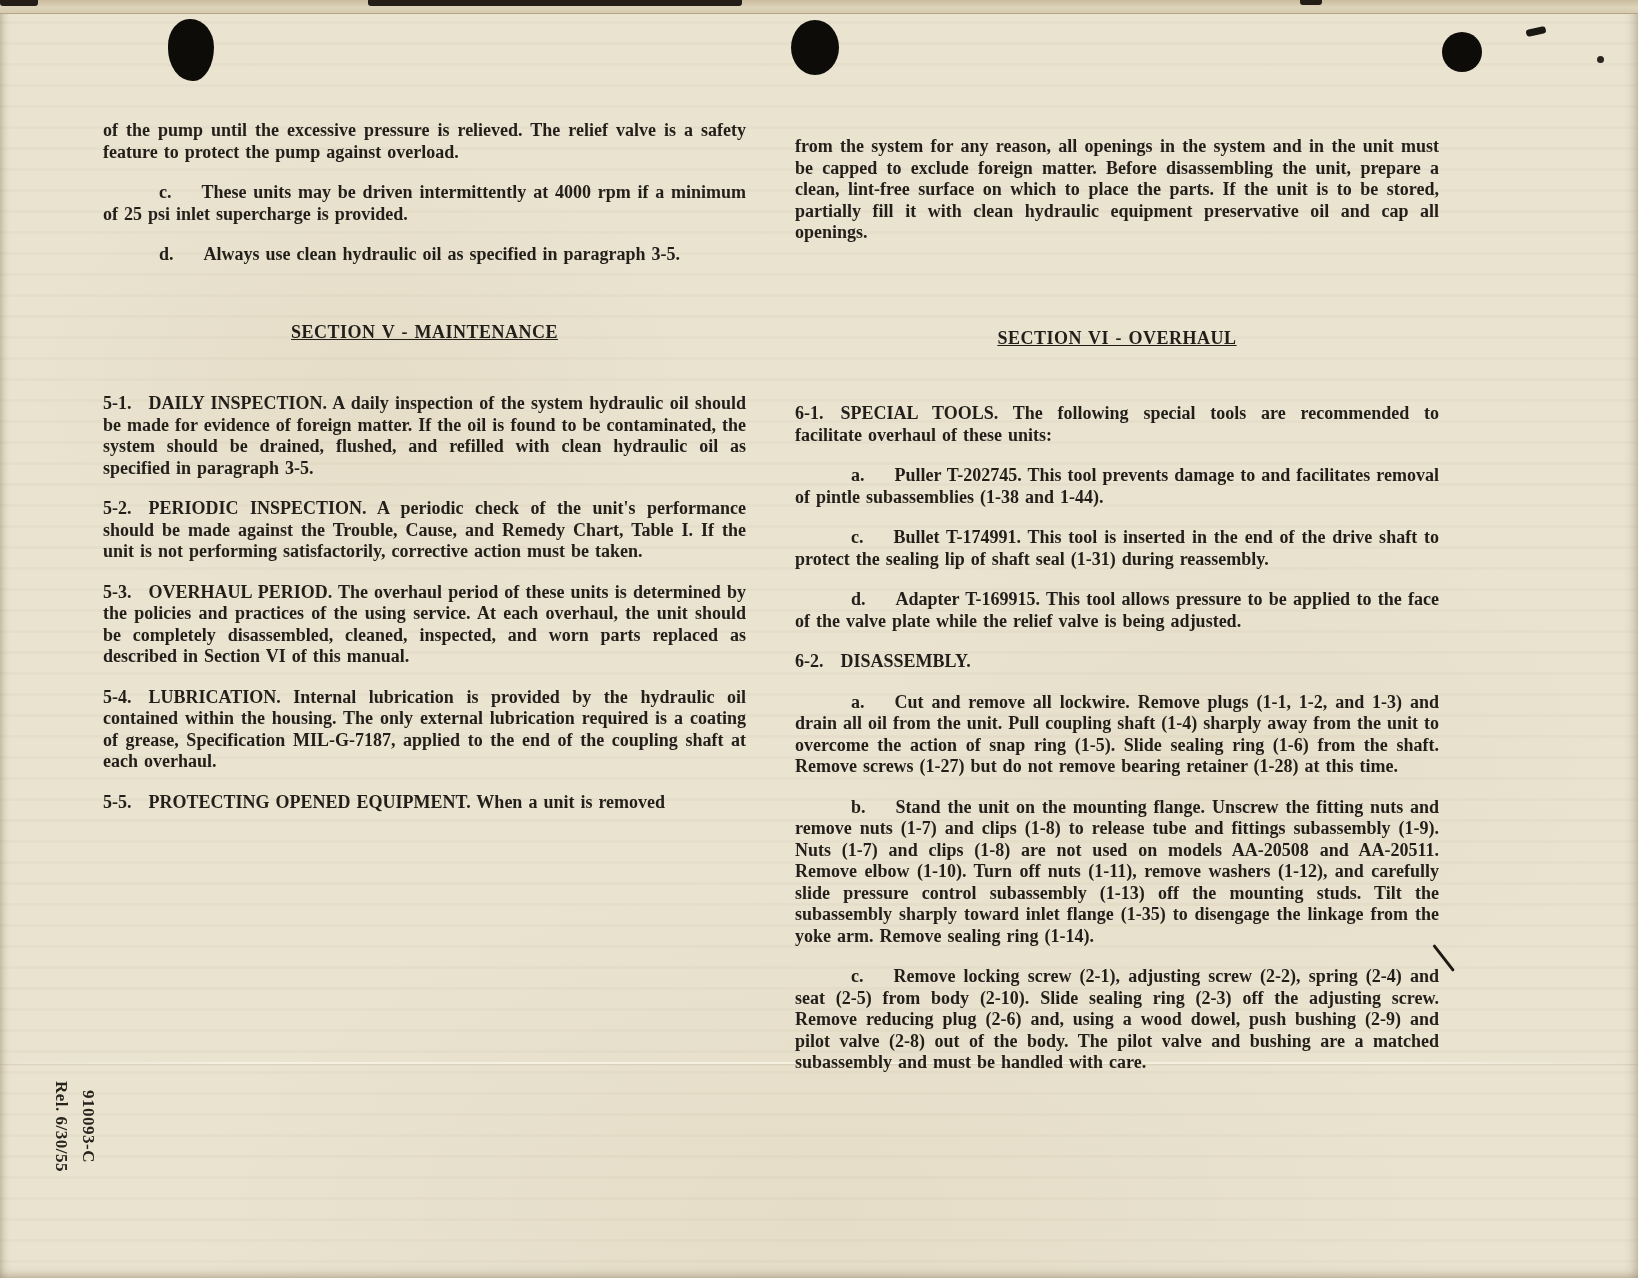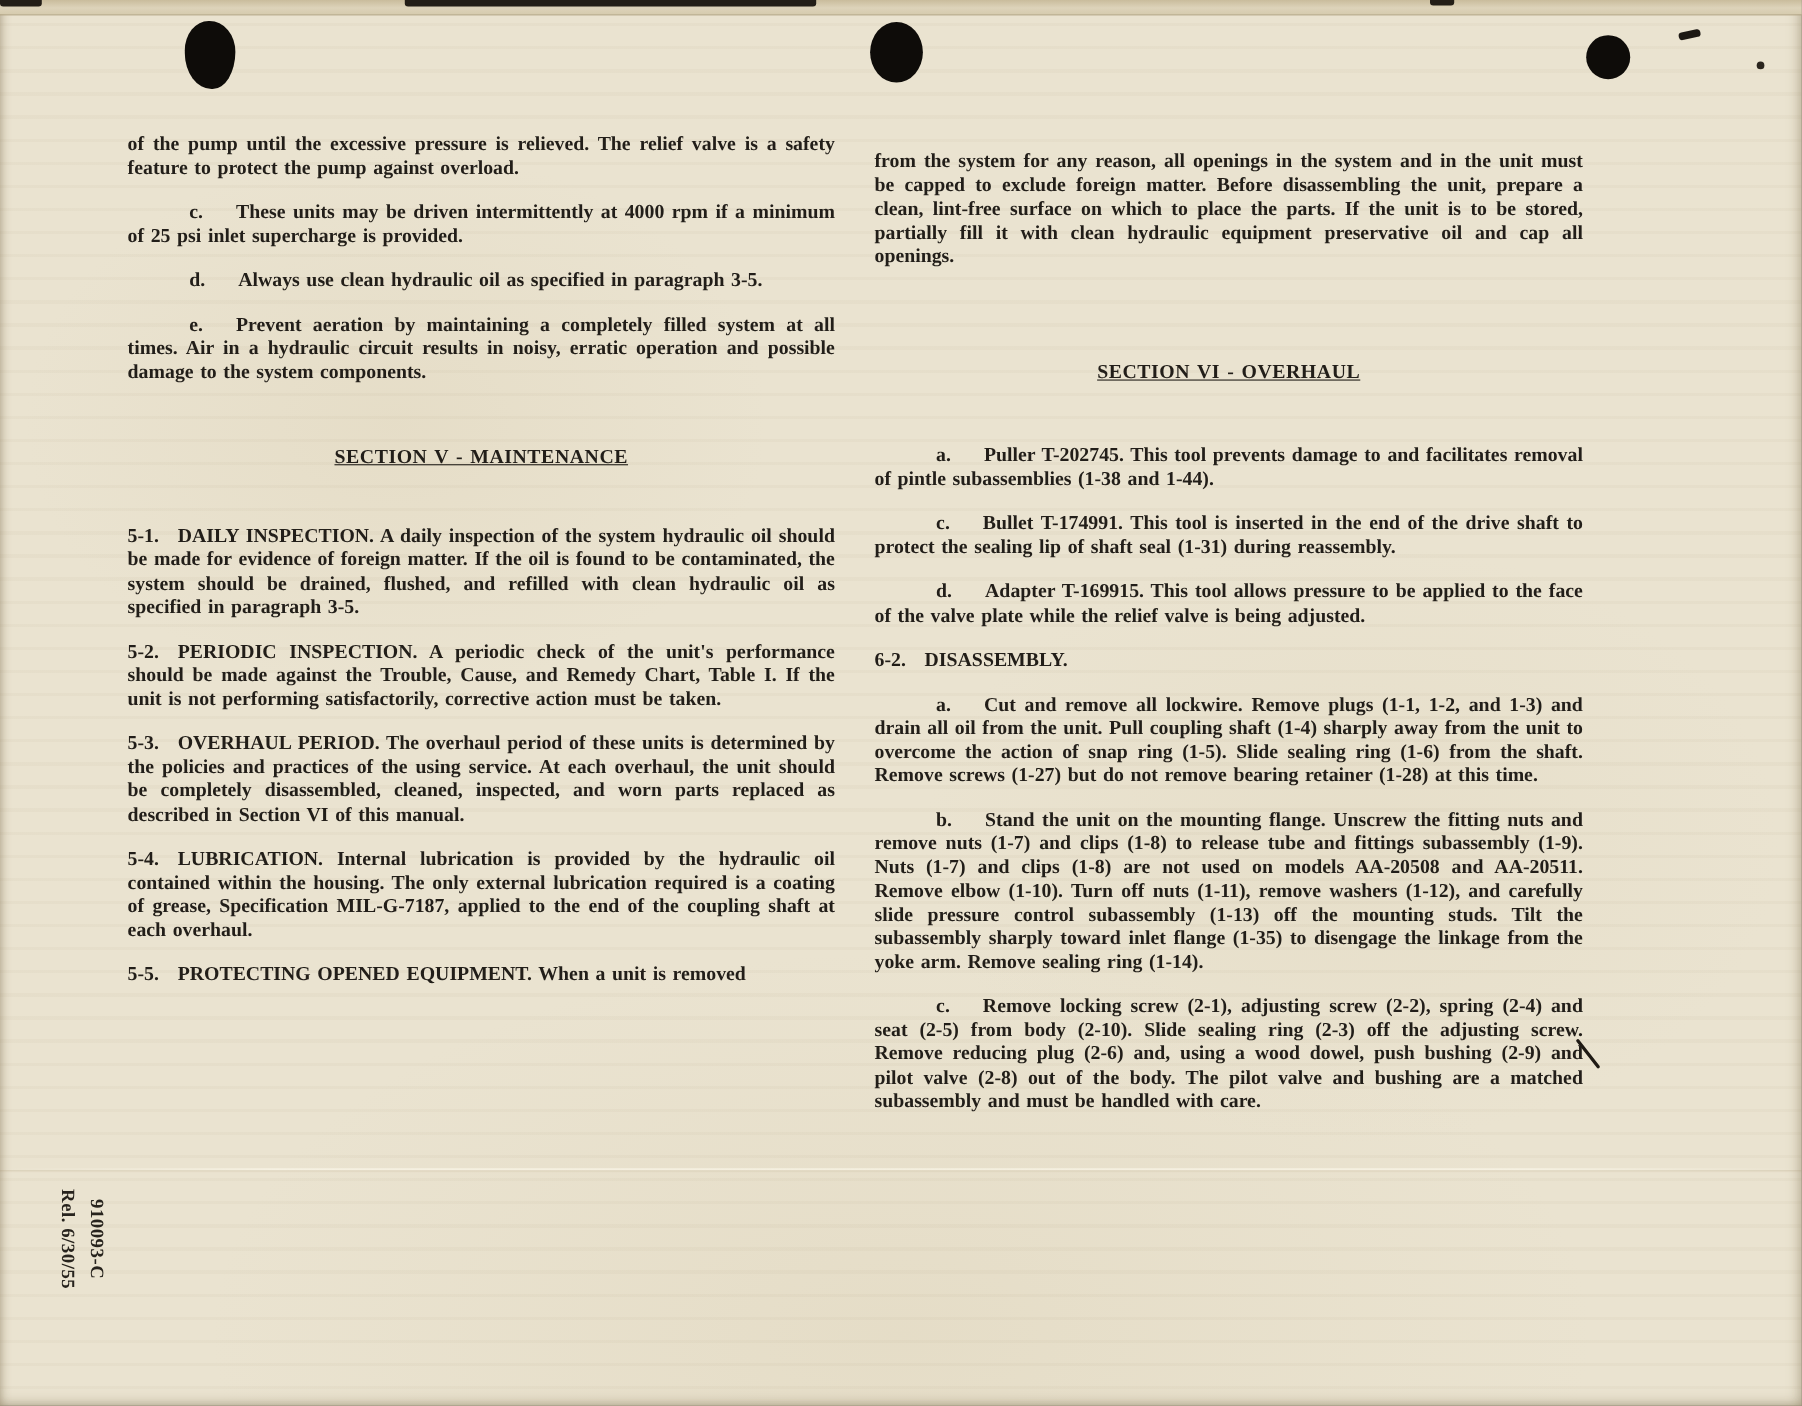--- a/index.html
+++ b/index.html
@@ -53,21 +53,21 @@
     background: #1f1a14; border-radius: 2px;
     transform: rotate(-38deg); transform-origin: top center;
   }
   .crease {
     position: absolute; left: 0; right: 0; top: 1062px; height: 2px; pointer-events: none;
     background: linear-gradient(90deg, transparent, rgba(255,252,240,0.55) 15%, rgba(255,252,240,0.55) 85%, transparent);
     box-shadow: 0 1px 1px rgba(160,140,100,0.20);
   }
   
   .col { position: absolute; top: 120px; }
-  .col-left  { left: 103px; width: 643px; margin-left: 13px; }
+  .col-left  { left: 103px; width: 643px; }
   .col-right { left: 795px; width: 644px; margin-top: 16px; }
   .block {
     margin: 0 0 19px 0;
     font-size: 18px;
     line-height: 21.5px;
     text-align: justify;
     word-spacing: 1.5px;
   }
   .sub { text-indent: 56px; }
   .sub .lead  { margin-right: 30px; }
@@ -107,31 +107,31 @@
 
   <div class="stamp">
     <div>910093-C</div>
     <div>Rel. 6/30/55</div>
   </div>
 
   <div class="col col-left">
       <p class="block body"><span class="txt">of the pump until the excessive pressure is relieved. The relief valve is a safety feature to protect the pump against overload.</span></p>
       <p class="block sub"><span class="lead">c.</span><span class="txt">These units may be driven intermittently at 4000 rpm if a minimum of 25 psi inlet supercharge is provided.</span></p>
       <p class="block sub"><span class="lead">d.</span><span class="txt">Always use clean hydraulic oil as specified in paragraph 3-5.</span></p>
-      <p class="block sub"><span class="lead">e.</span><span class="txt">Prevent aeration by maintaining a completely filled system at all times. Air in a hydraulic circuit results in noisy, erratic operation and possible damage to the system components.</span></p>
       <p class="block section"><span class="txt">SECTION V - MAINTENANCE</span></p>
       <p class="block body"><span class="lead">5-1.</span><span class="txt">DAILY INSPECTION. A daily inspection of the system hydraulic oil should be made for evidence of foreign matter. If the oil is found to be contaminated, the system should be drained, flushed, and refilled with clean hydraulic oil as specified in paragraph 3-5.</span></p>
       <p class="block body"><span class="lead">5-2.</span><span class="txt">PERIODIC INSPECTION. A periodic check of the unit's performance should be made against the Trouble, Cause, and Remedy Chart, Table I. If the unit is not performing satisfactorily, corrective action must be taken.</span></p>
       <p class="block body"><span class="lead">5-3.</span><span class="txt">OVERHAUL PERIOD. The overhaul period of these units is determined by the policies and practices of the using service. At each overhaul, the unit should be completely disassembled, cleaned, inspected, and worn parts replaced as described in Section VI of this manual.</span></p>
       <p class="block body"><span class="lead">5-4.</span><span class="txt">LUBRICATION. Internal lubrication is provided by the hydraulic oil contained within the housing. The only external lubrication required is a coating of grease, Specification MIL-G-7187, applied to the end of the coupling shaft at each overhaul.</span></p>
       <p class="block body"><span class="lead">5-5.</span><span class="txt">PROTECTING OPENED EQUIPMENT. When a unit is removed</span></p>
     </div>
   <div class="col col-right">
       <p class="block body"><span class="txt">from the system for any reason, all openings in the system and in the unit must be capped to exclude foreign matter. Before disassembling the unit, prepare a clean, lint-free surface on which to place the parts. If the unit is to be stored, partially fill it with clean hydraulic equipment preservative oil and cap all openings.</span></p>
       <p class="block section"><span class="txt">SECTION VI - OVERHAUL</span></p>
+      <p class="block body"><span class="lead">6-1.</span><span class="txt">SPECIAL TOOLS. The following special tools are recommended to facilitate overhaul of these units:</span></p>
       <p class="block sub"><span class="lead">a.</span><span class="txt">Puller T-202745. This tool prevents damage to and facilitates removal of pintle subassemblies (1-38 and 1-44).</span></p>
       <p class="block sub"><span class="lead">c.</span><span class="txt">Bullet T-174991. This tool is inserted in the end of the drive shaft to protect the sealing lip of shaft seal (1-31) during reassembly.</span></p>
       <p class="block sub"><span class="lead">d.</span><span class="txt">Adapter T-169915. This tool allows pressure to be applied to the face of the valve plate while the relief valve is being adjusted.</span></p>
       <p class="block body"><span class="lead">6-2.</span><span class="txt">DISASSEMBLY.</span></p>
       <p class="block sub"><span class="lead">a.</span><span class="txt">Cut and remove all lockwire. Remove plugs (1-1, 1-2, and 1-3) and drain all oil from the unit. Pull coupling shaft (1-4) sharply away from the unit to overcome the action of snap ring (1-5). Slide sealing ring (1-6) from the shaft. Remove screws (1-27) but do not remove bearing retainer (1-28) at this time.</span></p>
       <p class="block sub"><span class="lead">b.</span><span class="txt">Stand the unit on the mounting flange. Unscrew the fitting nuts and remove nuts (1-7) and clips (1-8) to release tube and fittings subassembly (1-9). Nuts (1-7) and clips (1-8) are not used on models AA-20508 and AA-20511. Remove elbow (1-10). Turn off nuts (1-11), remove washers (1-12), and carefully slide pressure control subassembly (1-13) off the mounting studs. Tilt the subassembly sharply toward inlet flange (1-35) to disengage the linkage from the yoke arm. Remove sealing ring (1-14).</span></p>
       <p class="block sub"><span class="lead">c.</span><span class="txt">Remove locking screw (2-1), adjusting screw (2-2), spring (2-4) and seat (2-5) from body (2-10). Slide sealing ring (2-3) off the adjusting screw. Remove reducing plug (2-6) and, using a wood dowel, push bushing (2-9) and pilot valve (2-8) out of the body. The pilot valve and bushing are a matched subassembly and must be handled with care.</span></p>
     </div>
 </div>
 

